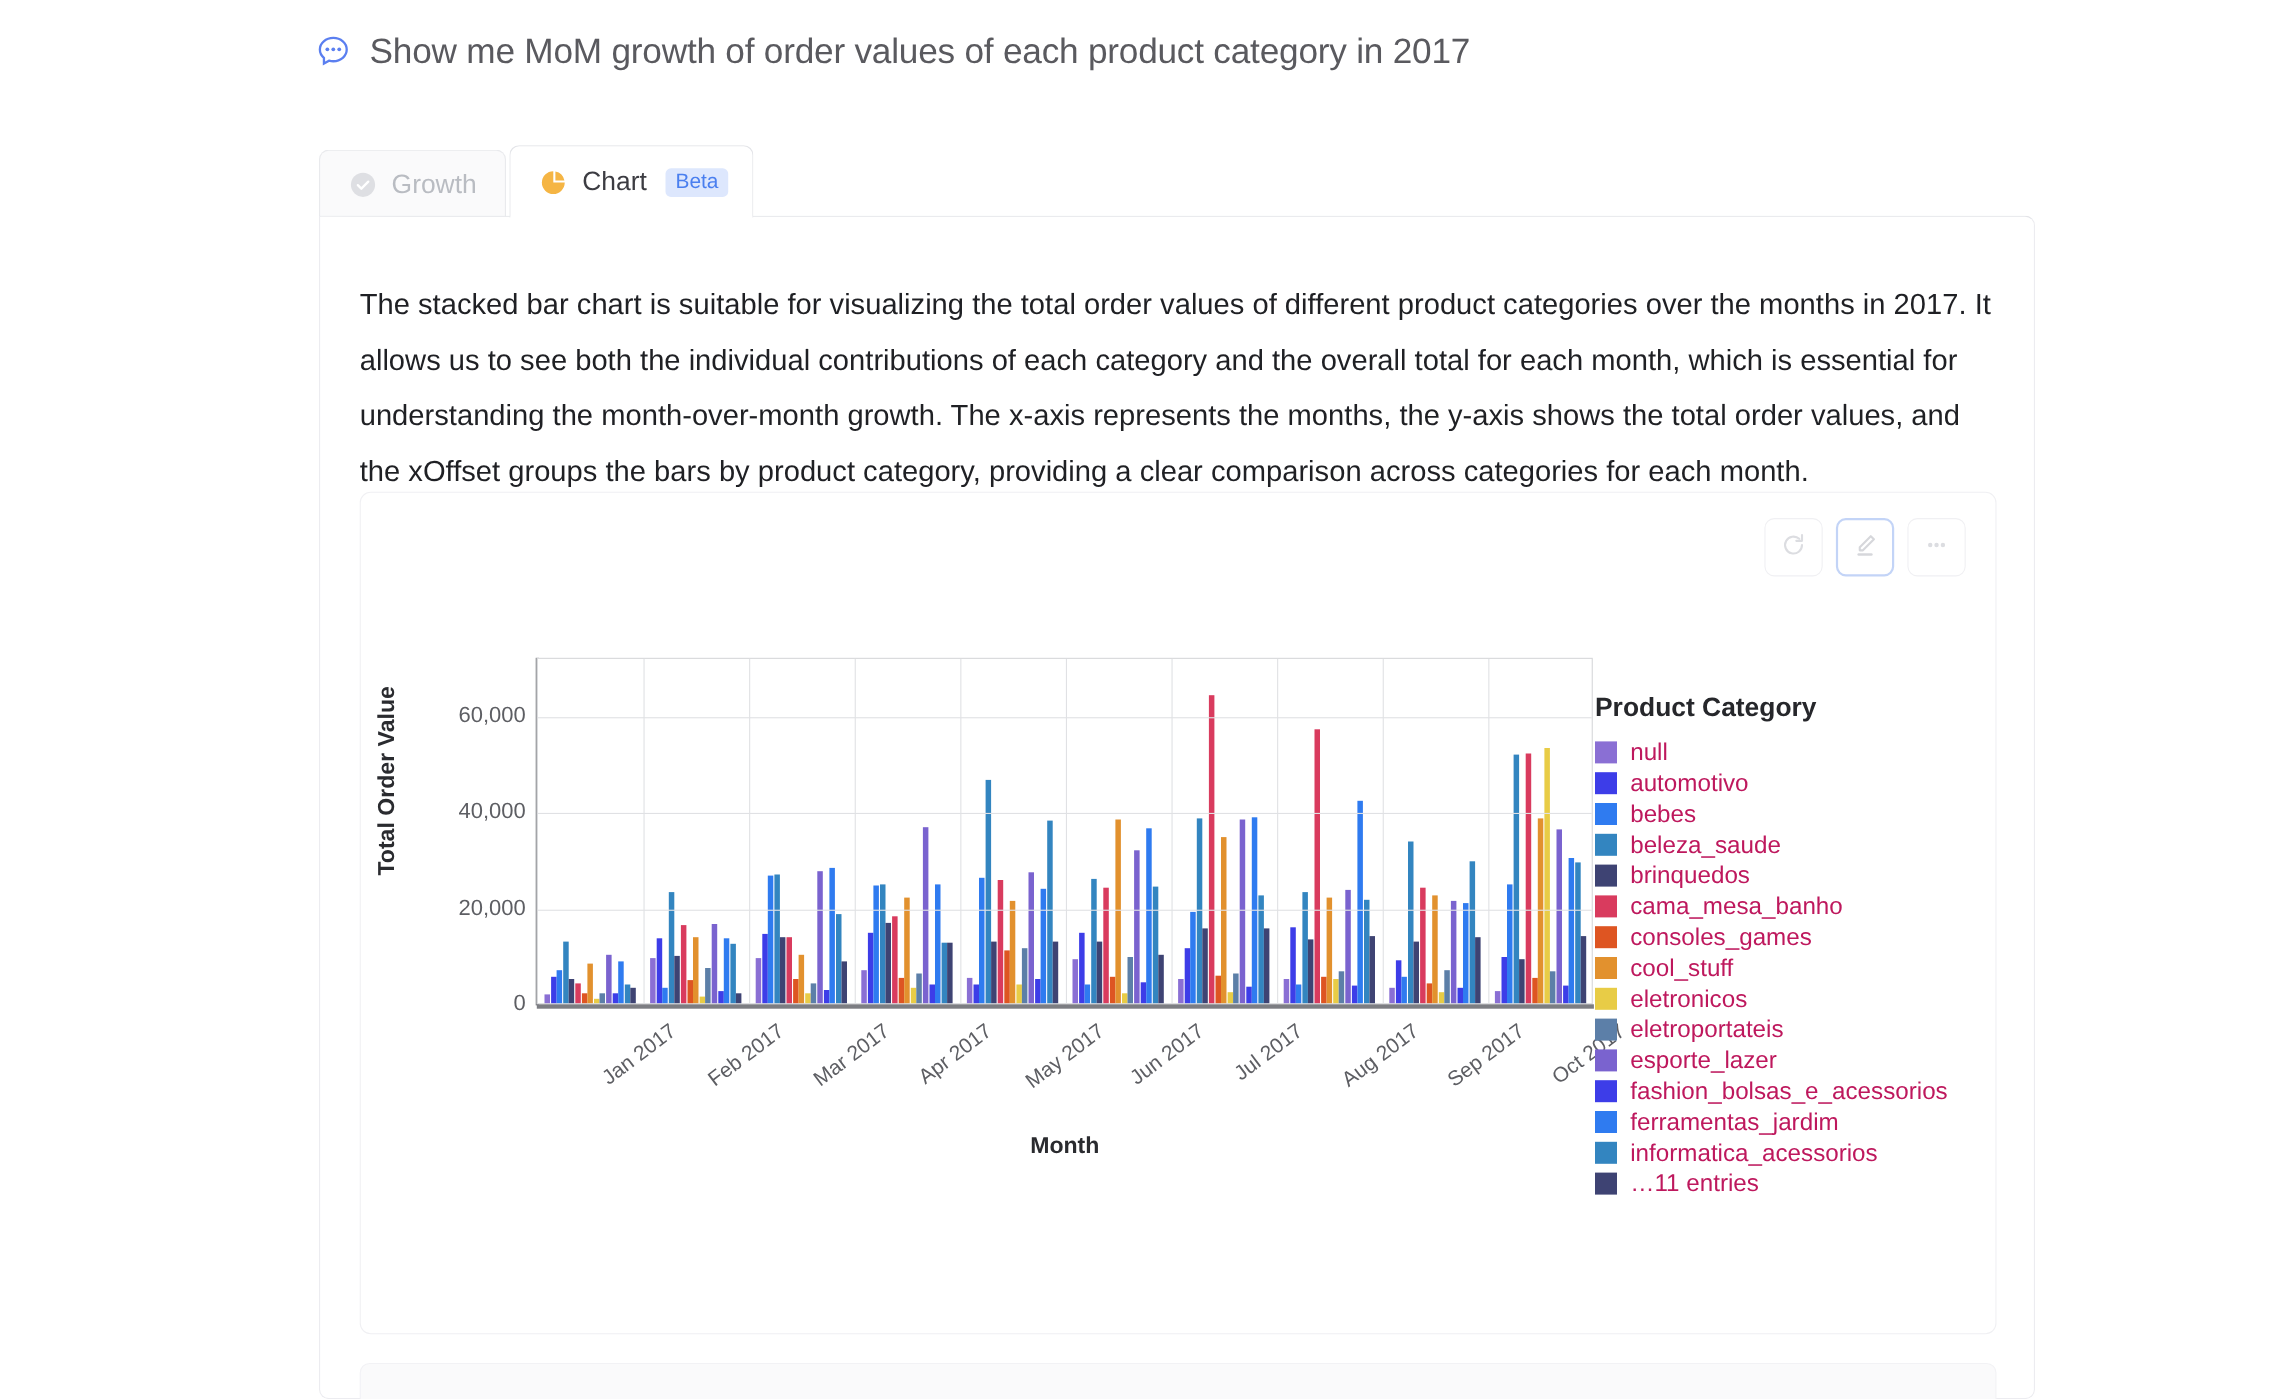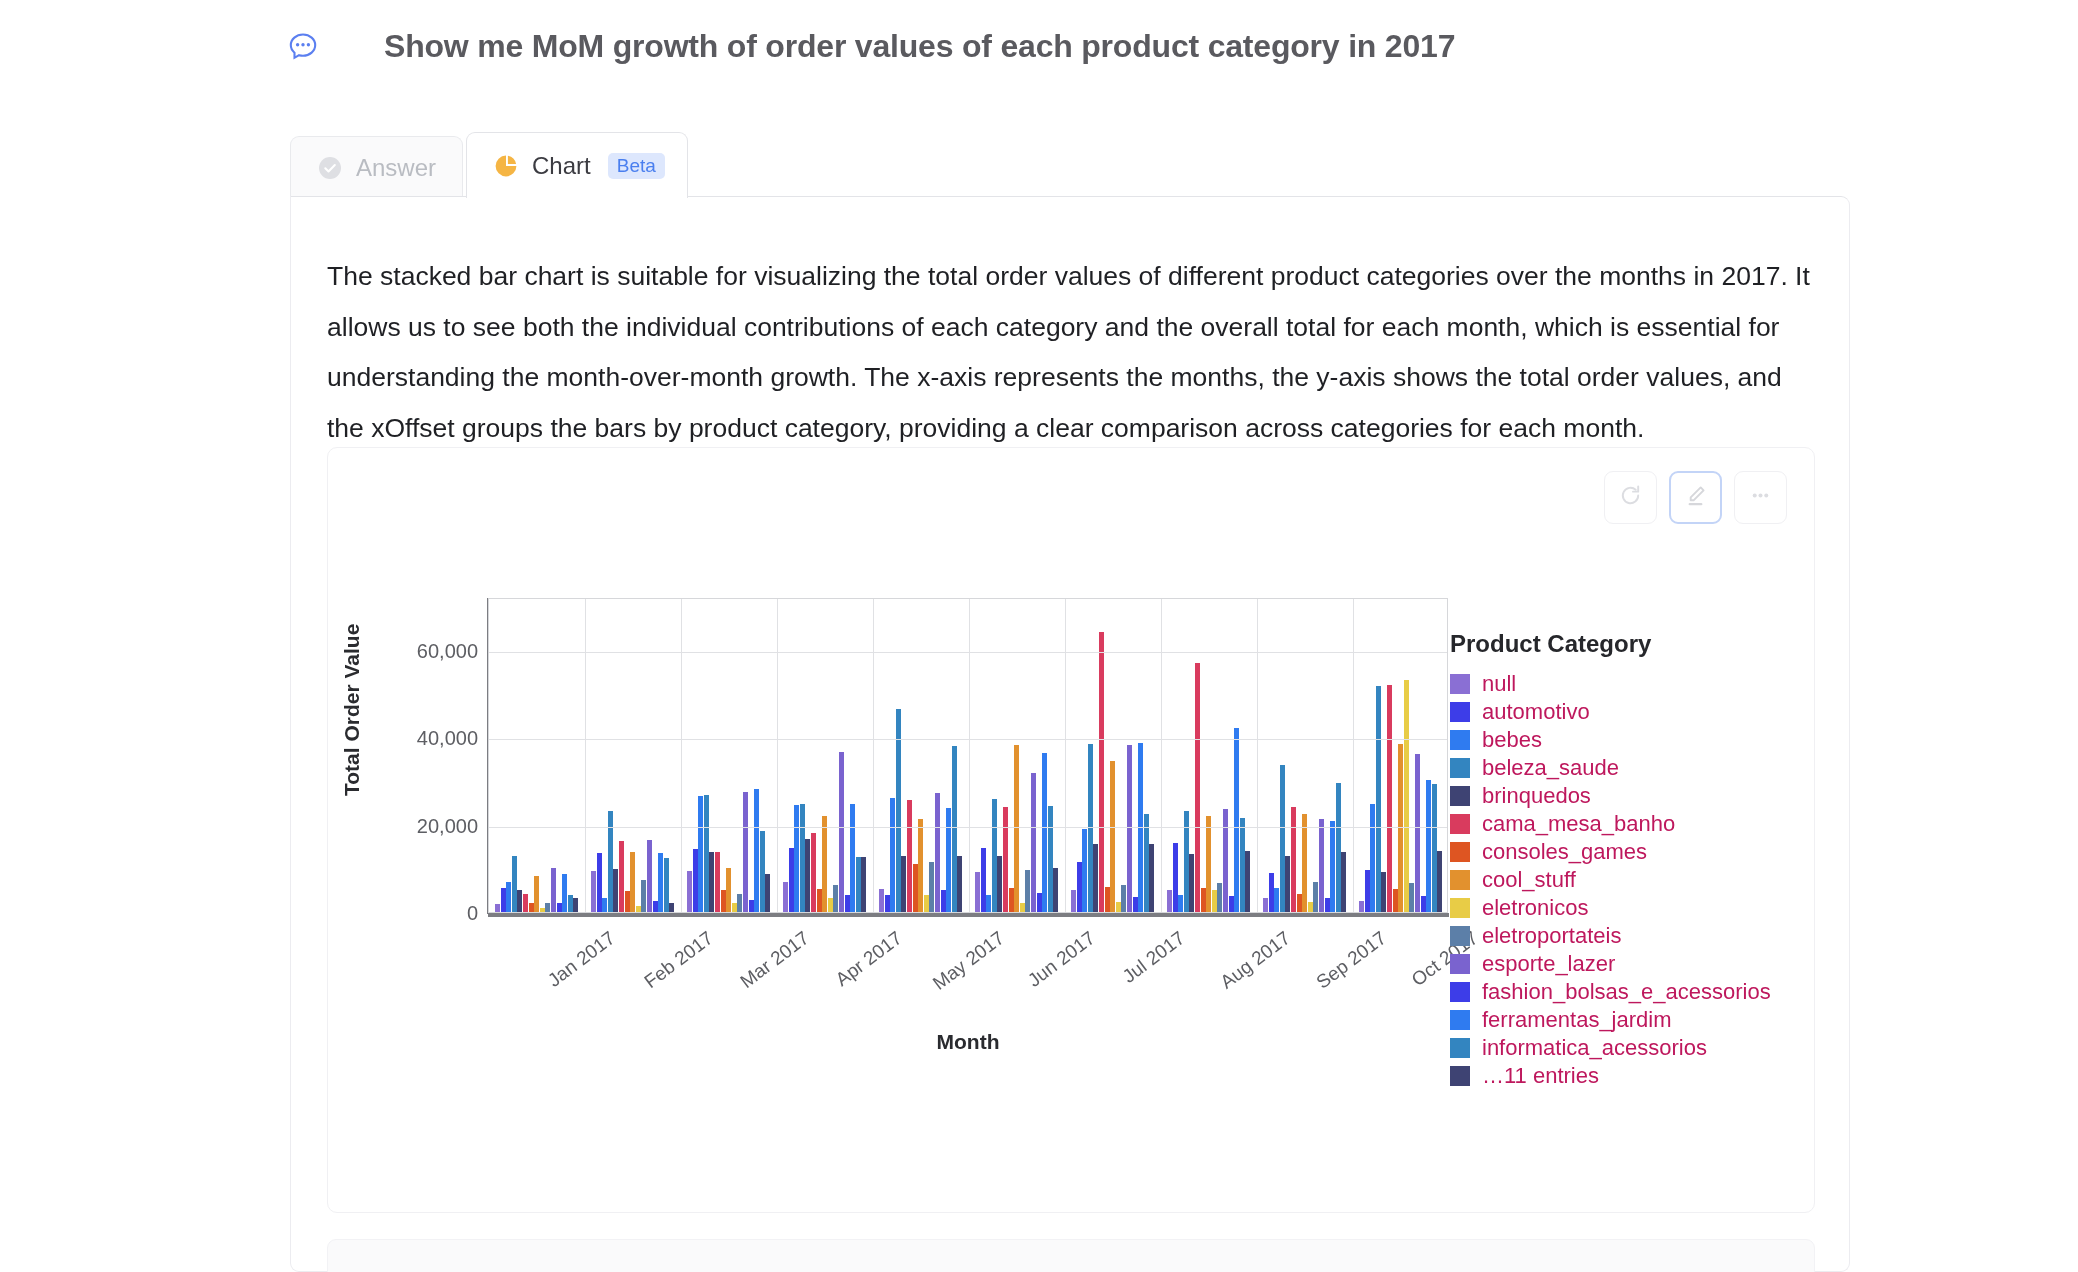--- a/index.html
+++ b/index.html
@@ -8,22 +8,22 @@
     background: #ffffff;
     font-family: "Liberation Sans", sans-serif;
     overflow: hidden;
   }
   .page { position: relative; width: 2078px; height: 1272px; }
 
   
   .header { position: absolute; left: 286px; top: 28px; display: flex; align-items: center; gap: 16px; }
   .chat-icon { width: 34px; height: 34px; flex: none; }
   .page-title {
-    font-size: 32px; font-weight: 700; color: #5a5a5f;
-    letter-spacing: -0.2px; white-space: nowrap; margin-left: 48px;
+    font-size: 32px; font-weight: 400; color: #5a5a5f;
+    letter-spacing: -0.2px; white-space: nowrap;
   }
 
   
   .tabs { position: absolute; left: 290px; top: 132px; display: flex; align-items: flex-end; }
   .tab {
     display: flex; align-items: center; gap: 13px;
     height: 62px; padding: 0 26px;
     border: 1px solid #e9eaed;
     border-bottom: none;
     border-radius: 9px 9px 0 0;
@@ -145,21 +145,21 @@
   </div>
 
   <div class="tabs">
     <div class="tab">
       <span class="tab-ico">
         <svg viewBox="0 0 26 26" width="26" height="26">
           <circle cx="13" cy="13" r="11" fill="#dedfe3"></circle>
           <path d="M8.3 13.3l3.2 3.2 6.3-6.4" fill="none" stroke="#fff" stroke-width="2.1" stroke-linecap="round" stroke-linejoin="round"></path>
         </svg>
       </span>
-      <span>Answer</span>
+      <span>Growth</span>
     </div>
 
 
     <div class="tab active">
       <span class="tab-ico">
         <svg viewBox="0 0 26 26" width="26" height="26">
           <path d="M13 13V2.6A10.4 10.4 0 1 0 23.4 13z" fill="#f5b544"></path>
           <path d="M14.9 2.8V11h8.2a10.4 10.4 0 0 0-8.2-8.2z" fill="#f5b544"></path>
         </svg>
       </span>

